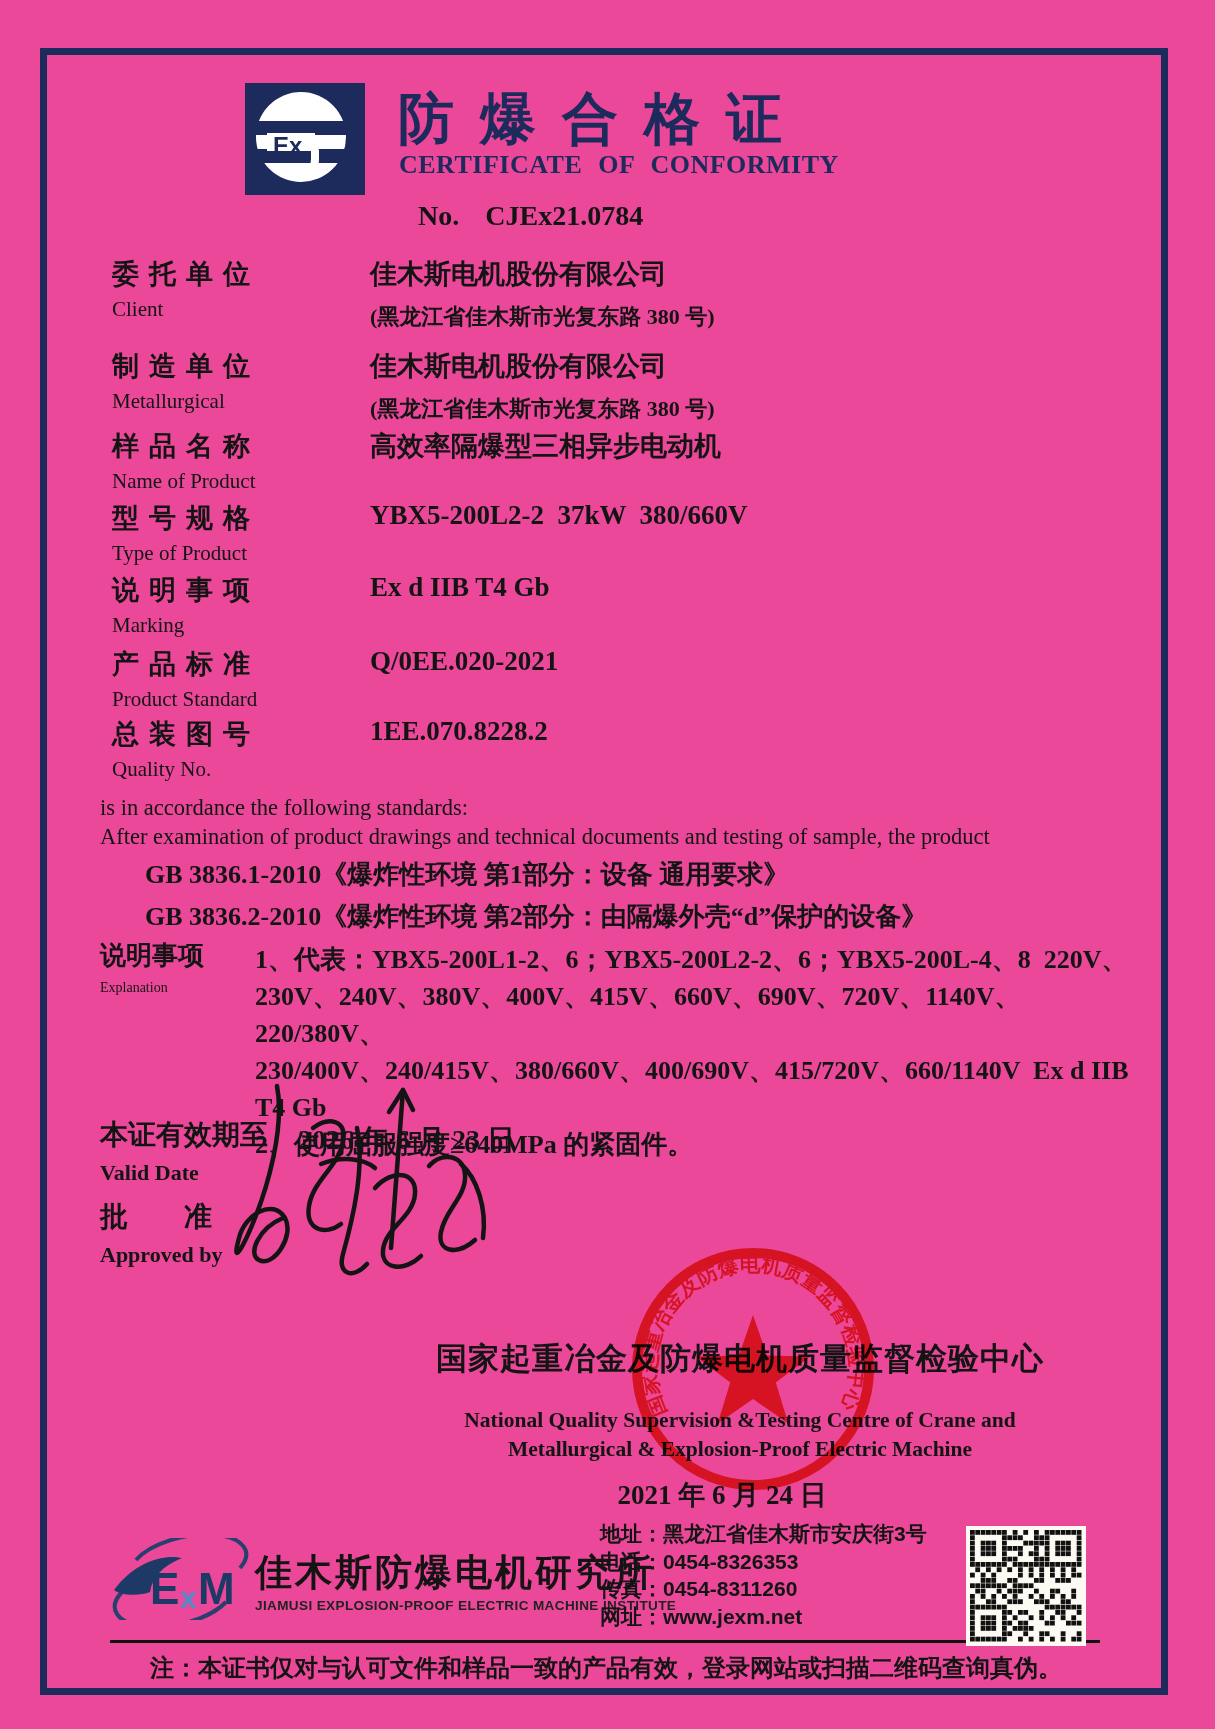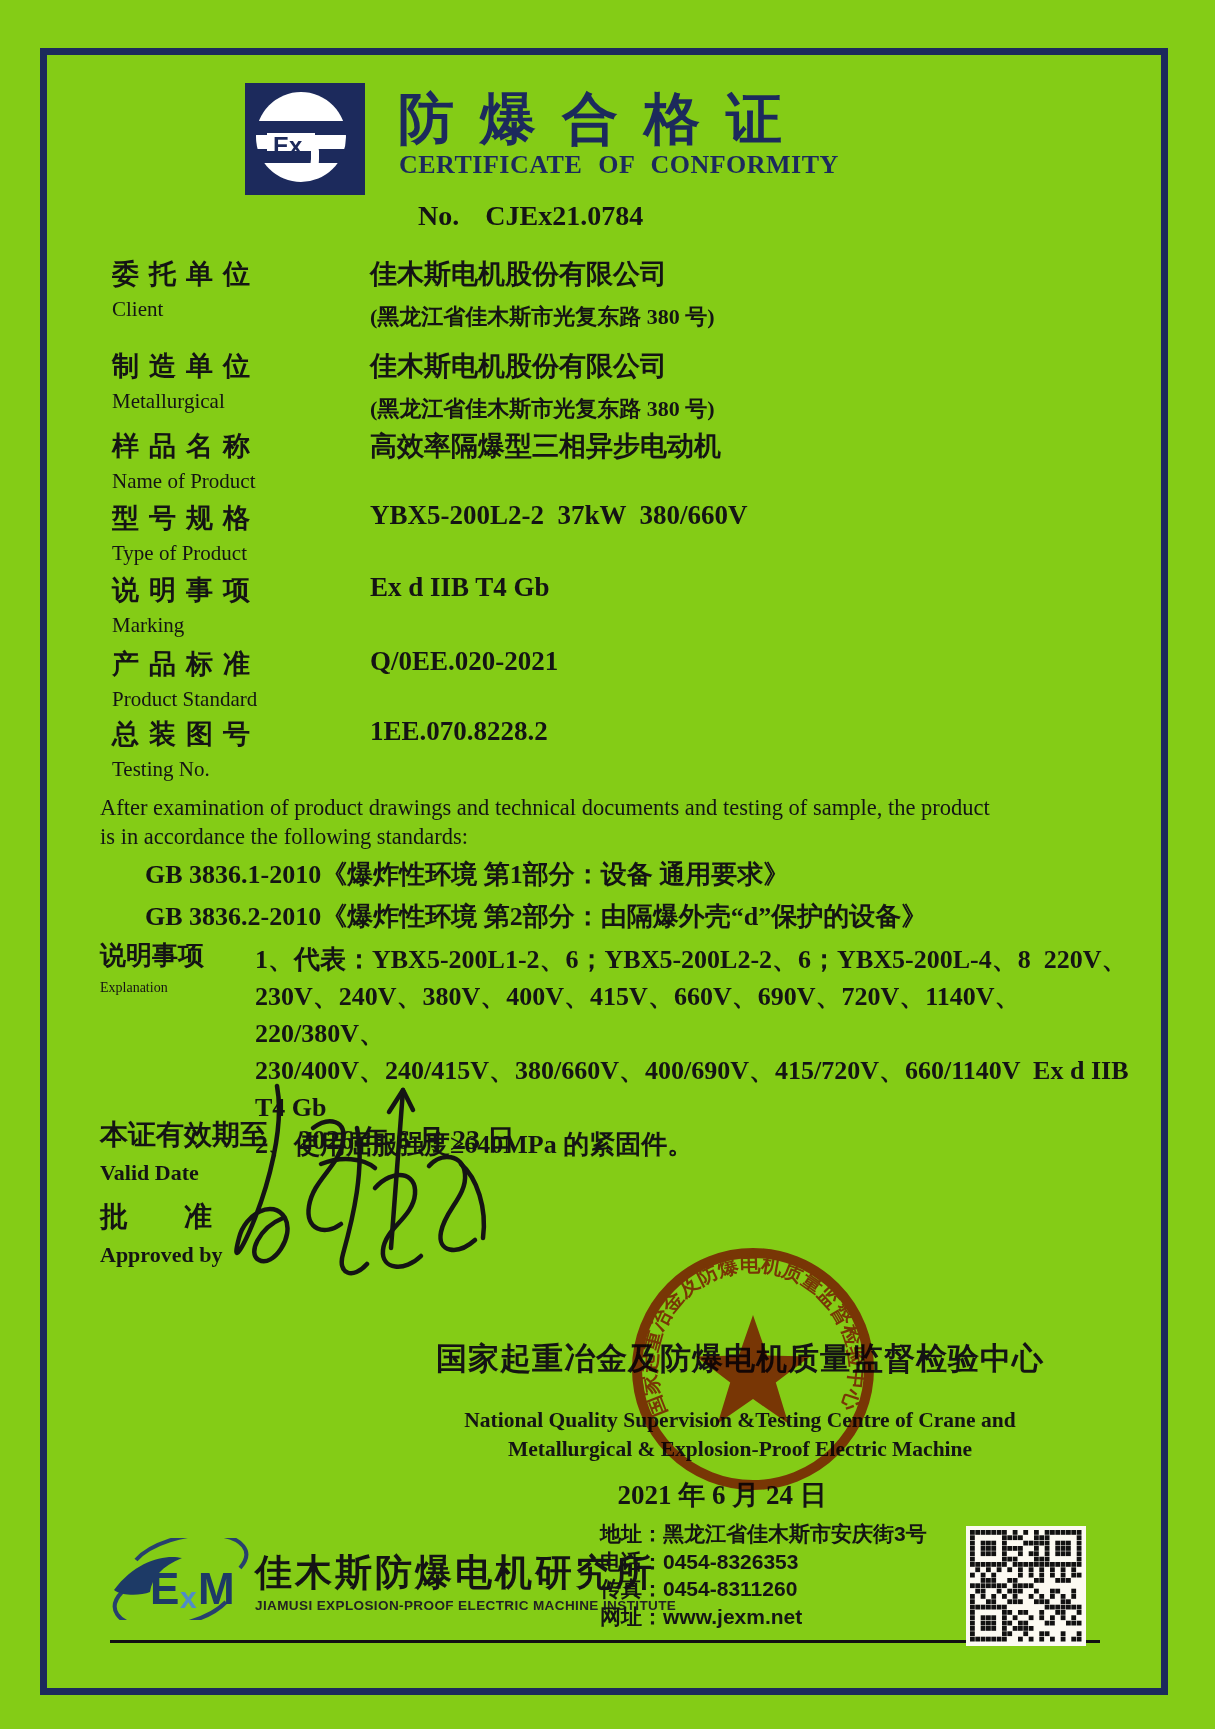--- a/index.html
+++ b/index.html
@@ -1,20 +1,20 @@
 <!DOCTYPE html>
 <html><head>
 <meta charset="utf-8">
 <style>
   html,body{margin:0;padding:0;}
   body{background:#e9e7df;}
   .page{
     position:relative;
     width:1215px;height:1729px;
-    background:#84cc16;
+    background:#ec4899;
     overflow:hidden;
     font-family:"Liberation Serif", serif;
     color:#141414;
   }
   .frame{
     position:absolute;left:40px;top:48px;
     width:1114px;height:1633px;
     border:7px solid #1c2a5c;
   }
   
@@ -165,31 +165,31 @@
       <div class="lab-en">Product Standard</div>
     </div>
     <div class="fval">
       <div class="fmain">Q/0EE.020-2021</div>
     </div>
   </div>
 
   <div class="frow" style="top:716px">
     <div class="flab">
       <div class="lab-cn">总装图号</div>
-      <div class="lab-en">Testing No.</div>
+      <div class="lab-en">Quality No.</div>
     </div>
     <div class="fval">
       <div class="fmain">1EE.070.8228.2</div>
     </div>
   </div>
 
   <div class="stmt">
     <div class="stmt-en">
+      <div>is in accordance the following standards:</div>
       <div>After examination of product drawings and technical documents and testing of sample, the product</div>
-      <div>is in accordance the following standards:</div>
     </div>
     <div class="stmt-std">GB 3836.1-2010《爆炸性环境 第1部分：设备 通用要求》</div>
     <div class="stmt-std">GB 3836.2-2010《爆炸性环境 第2部分：由隔爆外壳“d”保护的设备》</div>
   </div>
 
   <div class="expl-lab">
     <div class="expl-cn">说明事项</div>
     <div class="expl-en">Explanation</div>
   </div>
   <div class="expl-text">
@@ -518,13 +518,14 @@
         <rect x="58.7" y="106.7" width="4.8" height="4.8"></rect>
         <rect x="69.3" y="106.7" width="4.8" height="4.8"></rect>
         <rect x="80.0" y="106.7" width="4.8" height="4.8"></rect>
         <rect x="90.7" y="106.7" width="4.8" height="4.8"></rect>
         <rect x="101.3" y="106.7" width="4.8" height="4.8"></rect>
         <rect x="106.7" y="106.7" width="4.8" height="4.8"></rect>
       </g>
   </svg>
 
   <div class="divider"></div>
+  <div class="note">注：本证书仅对与认可文件和样品一致的产品有效，登录网站或扫描二维码查询真伪。</div>
 </div>
 
 </body></html>

